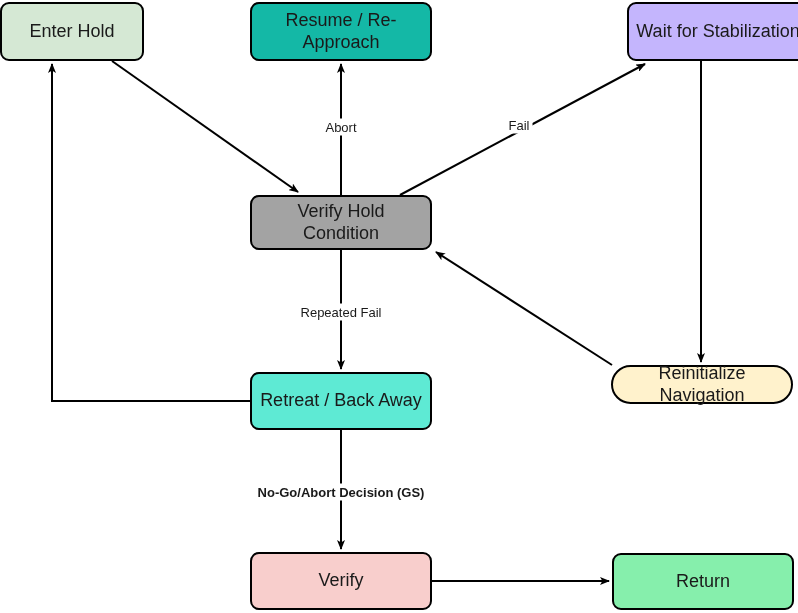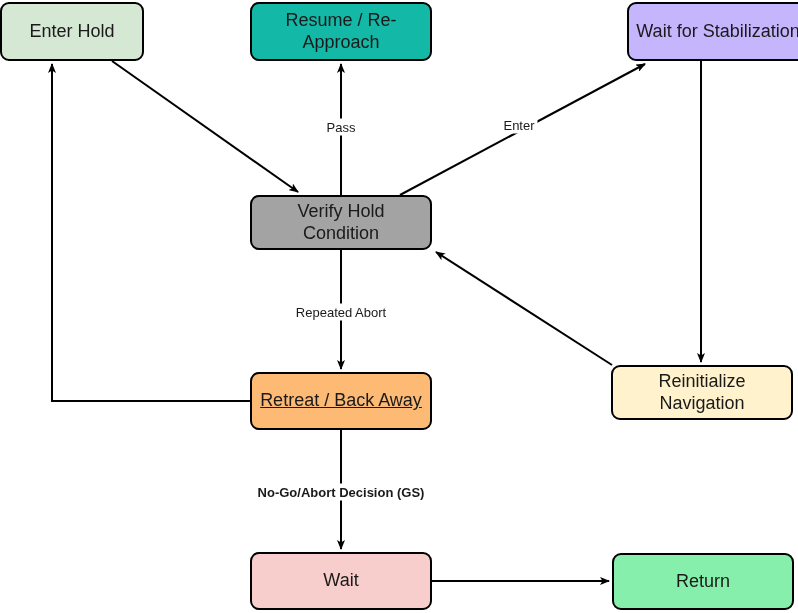--- a/index.html
+++ b/index.html
@@ -83,33 +83,33 @@
       </div>
       <div class="node" style="left: 250px; top: 2px; width: 182px; height: 59px; background: #14b8a6; border-color: rgb(0, 0, 0);">
         <span class="node-label">Resume / Re-Approach</span>
       </div>
       <div class="node" style="left: 611px; top: 2px; width: 182px; height: 59px; background: #c4b5fd; border-color: rgb(0, 0, 0); margin-left: 16px;">
         <span class="node-label">Wait for Stabilization</span>
       </div>
       <div class="node" style="left: 250px; top: 195px; width: 182px; height: 55px; background: #a3a3a3; border-color: rgb(0, 0, 0);">
         <span class="node-label">Verify Hold Condition</span>
       </div>
-      <div class="node" style="left: 611px; top: 365px; width: 182px; height: 55px; background: rgb(255, 242, 204); border-color: rgb(0, 0, 0);">
+      <div class="node" style="left: 611px; top: 365px; width: 182px; height: 39px; background: rgb(255, 242, 204); border-color: rgb(0, 0, 0); border-radius: 20px;">
         <span class="node-label">Reinitialize Navigation</span>
       </div>
-      <div class="node" style="left: 250px; top: 372px; width: 182px; height: 58px; background: #fdba74; border-color: rgb(0, 0, 0); text-decoration: underline;">
+      <div class="node" style="left: 250px; top: 372px; width: 182px; height: 58px; background: #5eead4; border-color: rgb(0, 0, 0);">
         <span class="node-label">Retreat / Back Away</span>
       </div>
       <div class="node" style="left: 250px; top: 552px; width: 182px; height: 58px; background: rgb(248, 206, 204); border-color: rgb(0, 0, 0);">
-        <span class="node-label">Wait</span>
+        <span class="node-label">Verify</span>
       </div>
       <div class="node" style="left: 612px; top: 553px; width: 182px; height: 57px; background: #86efac; border-color: rgb(0, 0, 0);">
         <span class="node-label">Return</span>
       </div>
     </div>
   <div id="label-layer">
-      <div class="edge-label" style="left: 341px; top: 127px;">Pass</div>
-      <div class="edge-label" style="left: 519px; top: 125px;">Enter</div>
-      <div class="edge-label" style="left: 341px; top: 312px;">Repeated Abort</div>
+      <div class="edge-label" style="left: 341px; top: 127px;">Abort</div>
+      <div class="edge-label" style="left: 519px; top: 125px;">Fail</div>
+      <div class="edge-label" style="left: 341px; top: 312px;">Repeated Fail</div>
       <div class="edge-label" style="left: 341px; top: 492px; font-weight: bold;">No-Go/Abort Decision (GS)</div>
     </div>
 
 </div>
 
 </body></html>

